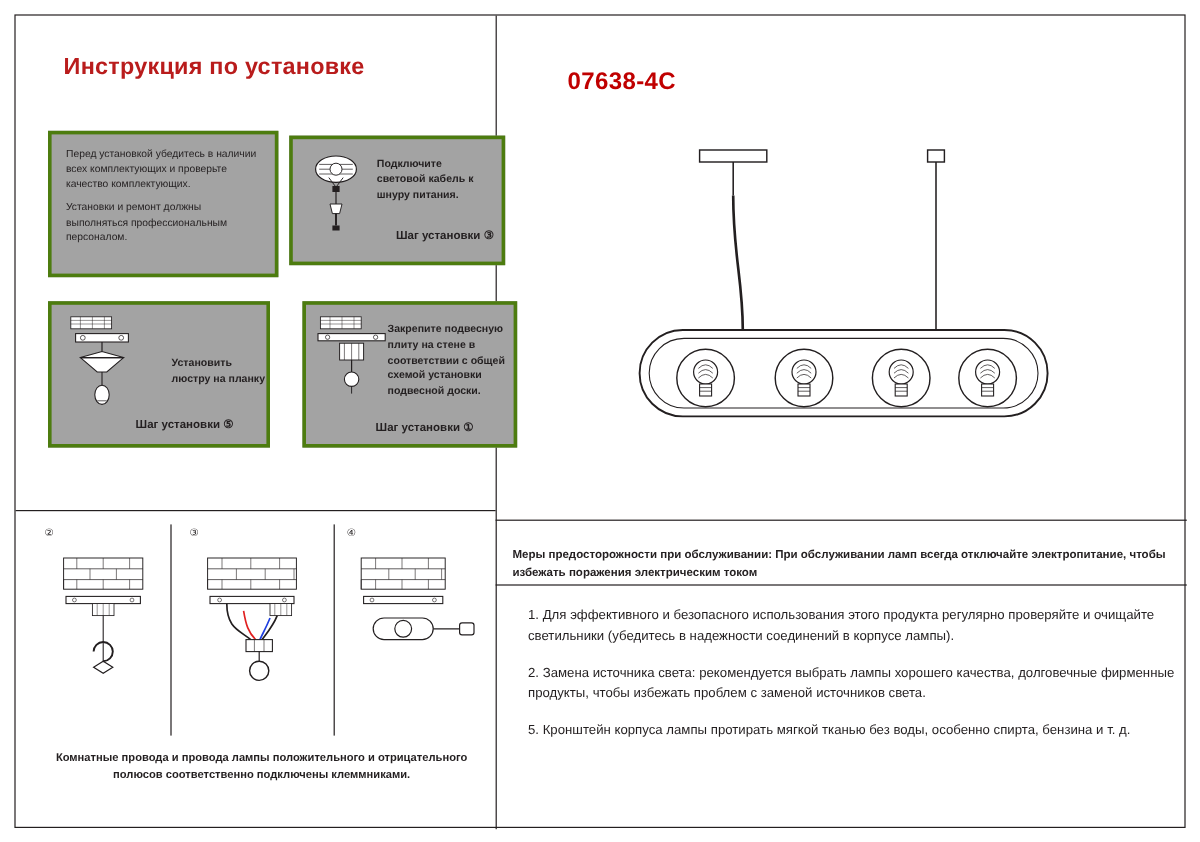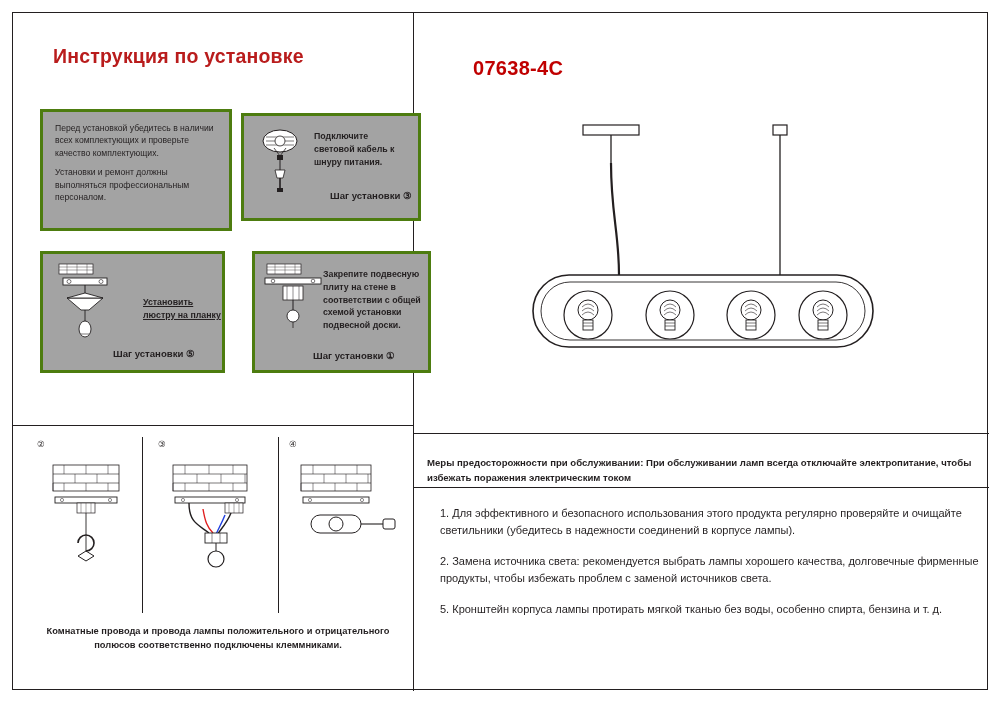--- a/index.html
+++ b/index.html
@@ -220,21 +220,21 @@
         <circle cx="16" cy="19.5" r="2" fill="#fff" stroke="#231f20" stroke-width=".6"></circle>
         <circle cx="48" cy="19.5" r="2" fill="#fff" stroke="#231f20" stroke-width=".6"></circle>
         <path d="M32 23 v8" stroke="#231f20" stroke-width="1"></path>
         <path d="M14 36 h36 l-14 12 h-8 z" fill="#fff" stroke="#231f20" stroke-width=".9"></path>
         <path d="M32 31 l-18 5 h36 z" fill="#fff" stroke="#231f20" stroke-width=".9"></path>
         <path d="M32 48 v14" stroke="#231f20" stroke-width=".9"></path>
         <ellipse cx="32" cy="67" rx="6" ry="8" fill="#fff" stroke="#231f20" stroke-width=".9"></ellipse>
         <path d="M28 72 h8" stroke="#231f20" stroke-width=".6"></path>
       </svg>
     </span>
-    <span class="inline-text" style="left:100px; top:42px; width:82px;text-decoration:underline;">Установить люстру на планку</span>
+    <span class="inline-text" style="left:100px; top:42px; width:82px;">Установить люстру на планку</span>
     <span class="step-label" style="left:70px; top:94px;">Шаг установки ⑤</span>
   </div>
 
   <div class="box" id="step1-box">
     <span style="position:absolute;left:8px;top:8px;">
       <svg width="62" height="96" viewBox="0 0 62 96">
         <rect x="4" y="2" width="34" height="10" fill="#fff" stroke="#231f20" stroke-width=".7"></rect>
         <path d="M4 5 h34 M4 8 h34 M12 2 v10 M22 2 v10 M32 2 v10" stroke="#231f20" stroke-width=".4"></path>
         <rect x="2" y="16" width="56" height="6" fill="#fff" stroke="#231f20" stroke-width=".9"></rect>
         <circle cx="10" cy="19" r="1.8" fill="#fff" stroke="#231f20" stroke-width=".6"></circle>

